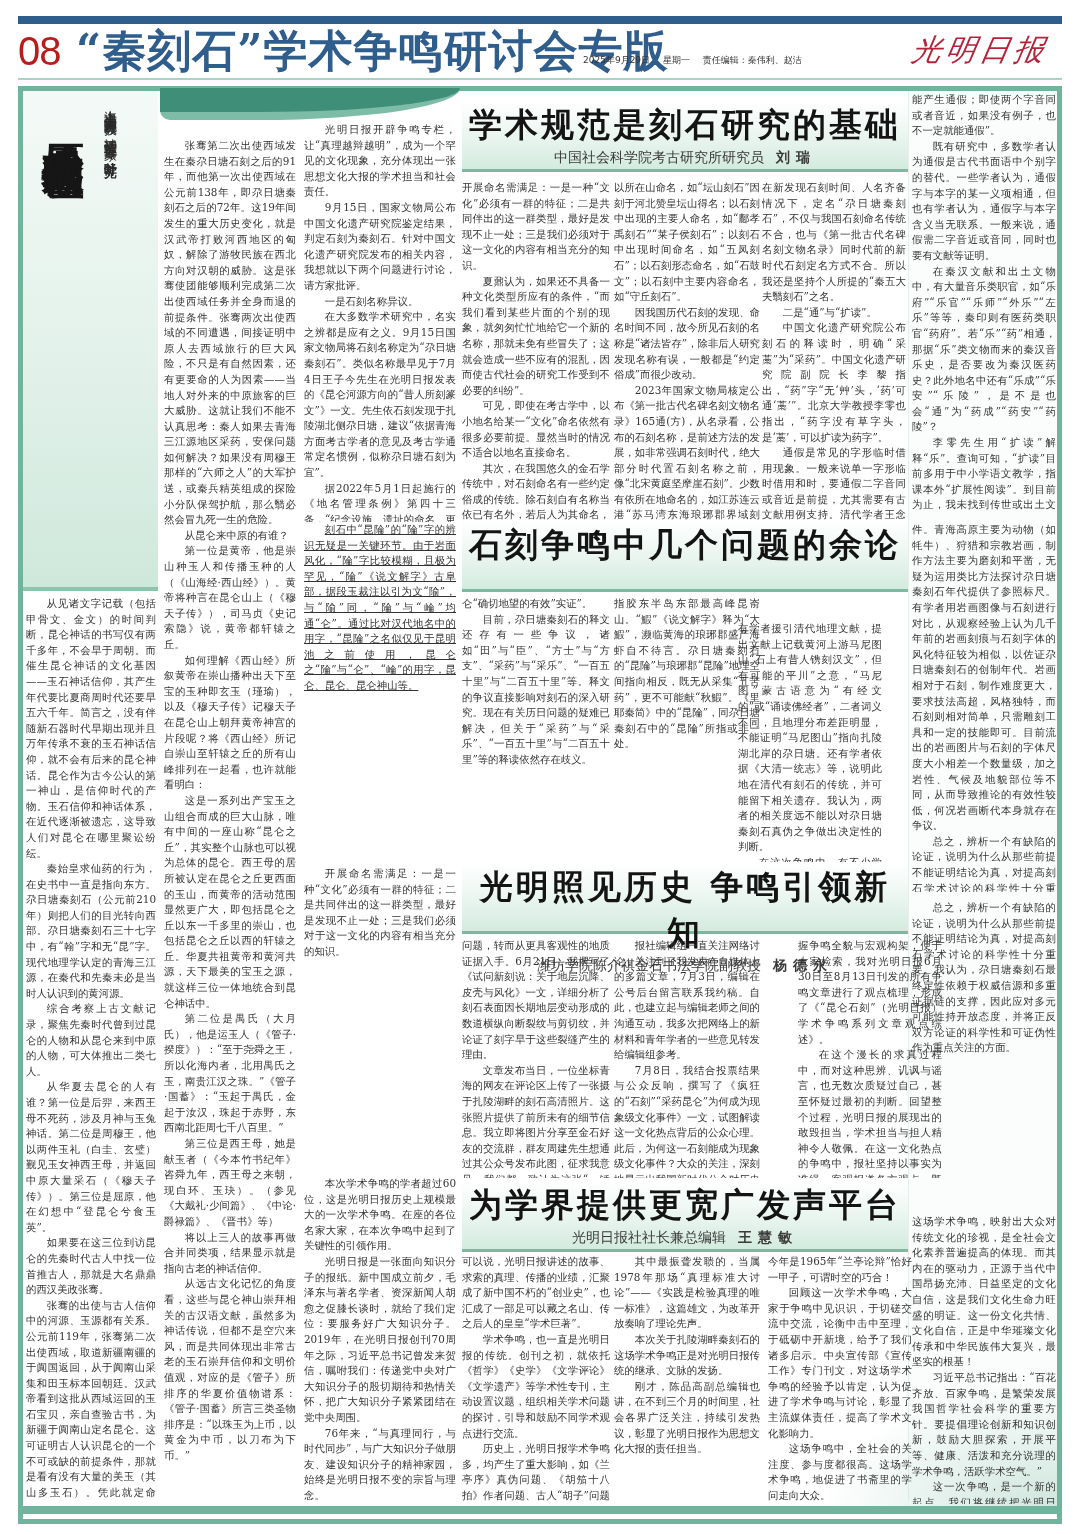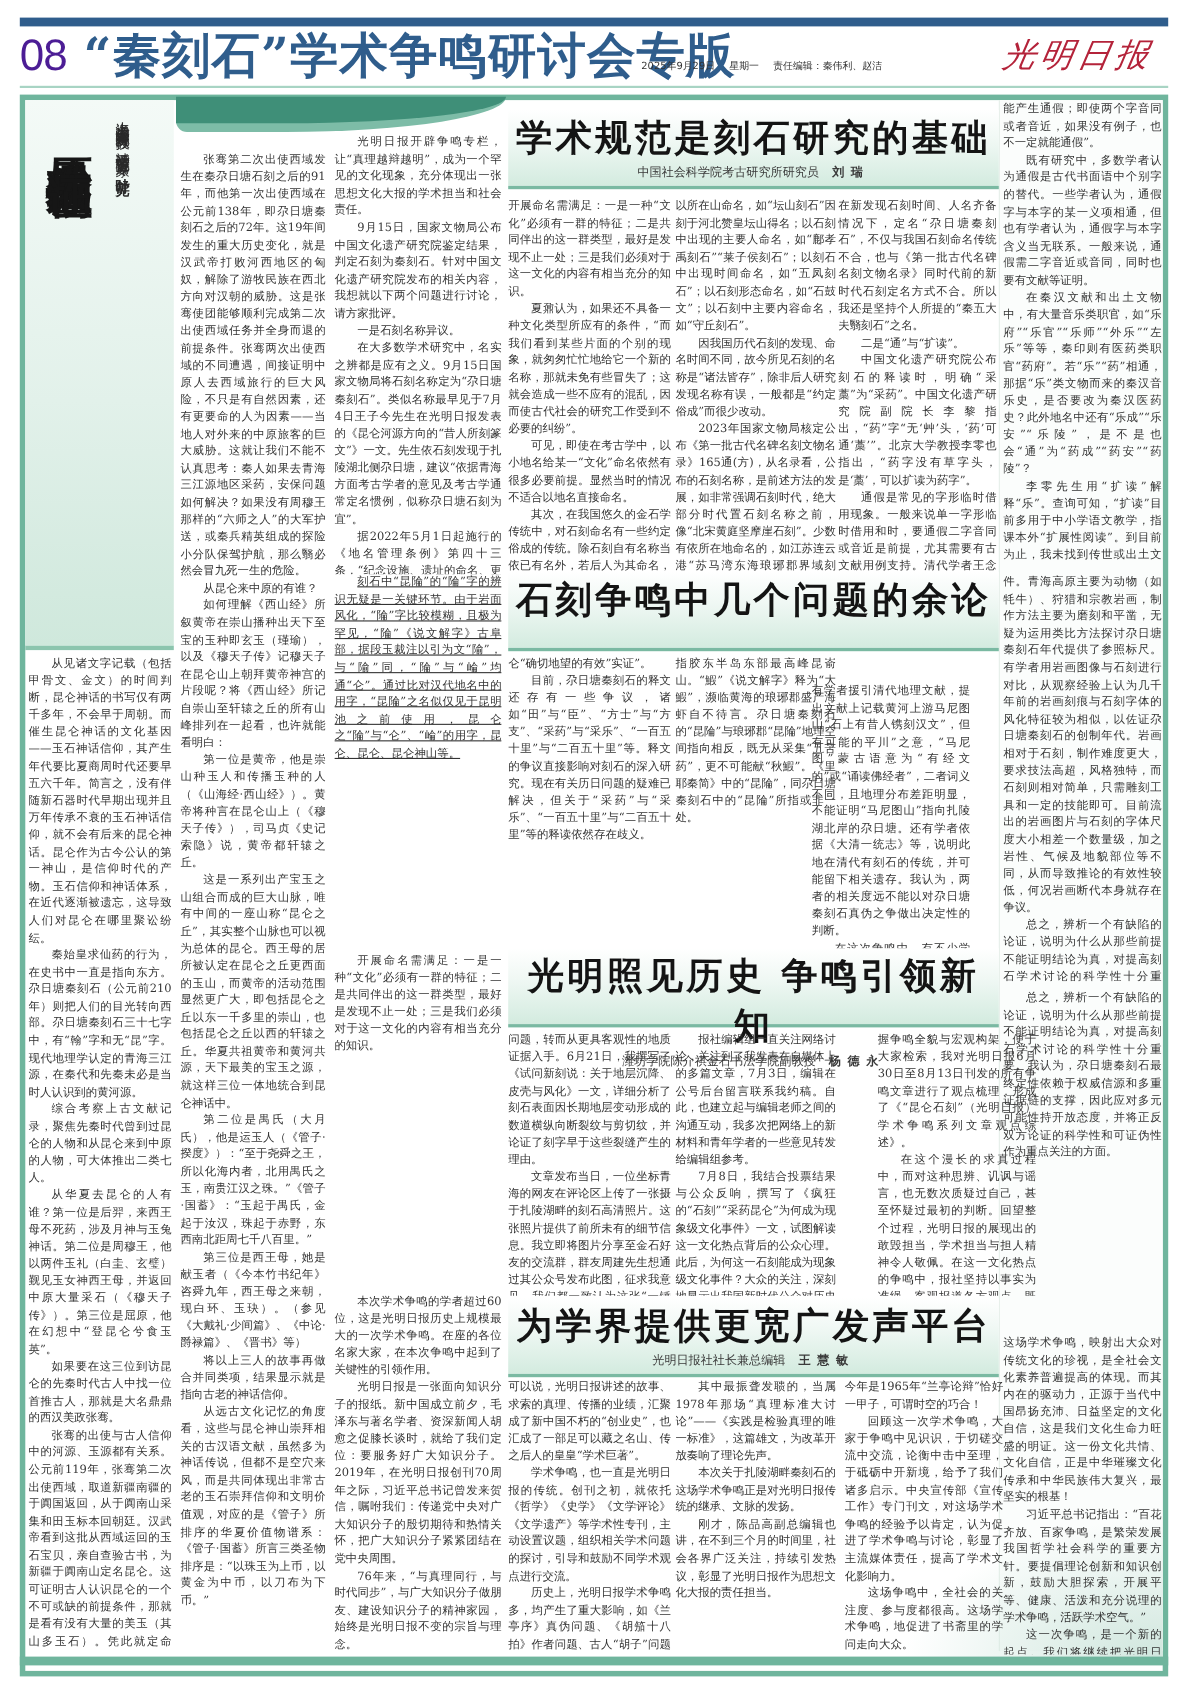--- a/index.html
+++ b/index.html
@@ -2,21 +2,21 @@
 <html><head>
 <meta charset="utf-8">
 <style>
   * { box-sizing: border-box; margin: 0; padding: 0; }
   html, body { width: 1080px; height: 1534px; background: #ffffff; overflow: hidden; }
   body { font-family: "DejaVu Serif", "Liberation Serif", serif; color: #2a2a2a; position: relative; }
 
   
   .top-bar { position: absolute; left: 18px; top: 16px; width: 1044px; height: 8px; background: #2f5d8c; }
   .masthead { position: absolute; left: 18px; top: 28px; width: 1044px; height: 46px; }
-  .page-num { position: absolute; left: 0; top: 0; font-family: "Liberation Sans", sans-serif; font-size: 40px; line-height: 46px; color: #4c1d95; letter-spacing: -1px; }
+  .page-num { position: absolute; left: 0; top: 0; font-family: "Liberation Sans", sans-serif; font-size: 40px; line-height: 46px; color: #b91c1c; letter-spacing: -1px; }
   .section-title { position: absolute; left: 58px; top: 0; font-family: "DejaVu Serif", serif; font-weight: bold; font-size: 44px; line-height: 46px; color: #2f5d8c; letter-spacing: 1px; }
   .meta-line { position: absolute; left: 565px; top: 26px; font-family: "DejaVu Sans", sans-serif; font-size: 9px; color: #333; white-space: nowrap; }
   .meta-line span { margin-right: 10px; }
   .paper-logo { position: absolute; right: 14px; top: 2px; font-family: "DejaVu Serif", serif; font-style: italic; font-size: 30px; color: #b4233a; letter-spacing: 4px; transform: skewX(-10deg); }
   .mast-rule { position: absolute; left: 18px; top: 78px; width: 1044px; height: 2px; background: #a8d4c4; }
 
   
   .frame { position: absolute; left: 18px; top: 86px; width: 1044px; height: 1438px; border: 5px solid #6fb59d; background: #fff; }
   .frame-bottom-band { position: absolute; left: 18px; top: 1506px; width: 1044px; height: 8px; background: #6fb59d; }
 
@@ -31,21 +31,21 @@
   .wave2 { position: absolute; left: 160px; top: 88px; width: 300px; height: 24px; background: #3f8f78; border-bottom-right-radius: 200px 24px; }
 
   
   .col { position: absolute; font-size: 10.4px; line-height: 15.6px; text-align: justify; color: #333; }
   .col p { text-indent: 2em; margin: 0; }
   .col p.noind { text-indent: 0; }
 
   
   .art-head { position: absolute; left: 462px; width: 446px; height: 72px; background: linear-gradient(180deg, #ffffff 0%, #f0f8f4 40%, #d3ebdf 100%); border-bottom: 3px solid #7ab9a2; text-align: center; }
   .art-head .ttl { font-family: "DejaVu Serif", serif; font-weight: bold; font-size: 33px; line-height: 46px; color: #141414; letter-spacing: 3px; margin-top: 2px; }
-  .art-head .by { font-family: "DejaVu Sans", sans-serif; font-size: 11px; line-height: 18px; color: #3a3a3a; }
+  .art-head .by { font-family: "DejaVu Sans", sans-serif; font-size: 14px; line-height: 18px; color: #3a3a3a; }
   .art-head .by b { margin-left: 12px; font-family: "DejaVu Serif", serif; letter-spacing: 6px; }
 
   
   .right-tint { position: absolute; left: 908px; top: 91px; width: 149px; height: 1410px; background: #fbfdfc; border-left: 1px solid #e6efe9; }
 
   .bottom-wash { position: absolute; left: 820px; top: 1380px; width: 237px; height: 130px; background: radial-gradient(ellipse at 100% 100%, #cfe6dd 0%, rgba(207,230,221,0) 70%); }
 </style>
 </head>
 <body>
 
@@ -78,22 +78,22 @@
   <p>从见诸文字记载（包括甲骨文、金文）的时间判断，昆仑神话的书写仅有两千多年，不会早于周朝。而催生昆仑神话的文化基因——玉石神话信仰，其产生年代要比夏商周时代还要早五六千年。简言之，没有伴随新石器时代早期出现并且万年传承不衰的玉石神话信仰，就不会有后来的昆仑神话。昆仑作为古今公认的第一神山，是信仰时代的产物。玉石信仰和神话体系，在近代逐渐被遗忘，这导致人们对昆仑在哪里聚讼纷纭。</p>
   <p>秦始皇求仙药的行为，在史书中一直是指向东方。尕日塘秦刻石（公元前210年）则把人们的目光转向西部。尕日塘秦刻石三十七字中，有“翰”字和无“昆”字。现代地理学认定的青海三江源，在秦代和先秦未必是当时人认识到的黄河源。</p>
   <p>综合考察上古文献记录，聚焦先秦时代曾到过昆仑的人物和从昆仑来到中原的人物，可大体推出二类七人。</p>
   <p>从华夏去昆仑的人有谁？第一位是后羿，来西王母不死药，涉及月神与玉兔神话。第二位是周穆王，他以两件玉礼（白圭、玄璧）觐见玉女神西王母，并返回中原大量采石（《穆天子传》）。第三位是屈原，他在幻想中“登昆仑兮食玉英”。</p>
   <p>如果要在这三位到访昆仑的先秦时代古人中找一位首推古人，那就是大名鼎鼎的西汉美政张骞。</p>
   <p>张骞的出使与古人信仰中的河源、玉源都有关系。公元前119年，张骞第二次出使西域，取道新疆南疆的于阗国返回，从于阗南山采集和田玉标本回朝廷。汉武帝看到这批从西域运回的玉石宝贝，亲自查验古书，为新疆于阗南山定名昆仑。这可证明古人认识昆仑的一个不可或缺的前提条件，那就是看有没有大量的美玉（其山多玉石）。凭此就定命名，古昆仑而非今日的昆仑。</p>
 </div>
 <div class="col" style="left:164px; top:138px; width:132px; height:1365px; overflow:hidden;">
   <p>张骞第二次出使西域发生在秦尕日塘石刻之后的91年，而他第一次出使西域在公元前138年，即尕日塘秦刻石之后的72年。这19年间发生的重大历史变化，就是汉武帝打败河西地区的匈奴，解除了游牧民族在西北方向对汉朝的威胁。这是张骞使团能够顺利完成第二次出使西域任务并全身而退的前提条件。张骞两次出使西域的不同遭遇，间接证明中原人去西域旅行的巨大风险，不只是有自然因素，还有更要命的人为因素——当地人对外来的中原旅客的巨大威胁。这就让我们不能不认真思考：秦人如果去青海三江源地区采药，安保问题如何解决？如果没有周穆王那样的“六师之人”的大军护送，或秦兵精英组成的探险小分队保驾护航，那么翳必然会冒九死一生的危险。</p>
   <p>从昆仑来中原的有谁？</p>
+  <p>第一位是黄帝，他是崇山种玉人和传播玉种的人（《山海经·西山经》）。黄帝将种言在昆仑山上（《穆天子传》），司马贞《史记索隐》说，黄帝都轩辕之丘。</p>
   <p>如何理解《西山经》所叙黄帝在崇山播种出天下至宝的玉种即玄玉（瑾瑜），以及《穆天子传》记穆天子在昆仑山上朝拜黄帝神宫的片段呢？将《西山经》所记自崇山至轩辕之丘的所有山峰排列在一起看，也许就能看明白：</p>
-  <p>第一位是黄帝，他是崇山种玉人和传播玉种的人（《山海经·西山经》）。黄帝将种言在昆仑山上（《穆天子传》），司马贞《史记索隐》说，黄帝都轩辕之丘。</p>
   <p>这是一系列出产宝玉之山组合而成的巨大山脉，唯有中间的一座山称“昆仑之丘”，其实整个山脉也可以视为总体的昆仑。西王母的居所被认定在昆仑之丘更西面的玉山，而黄帝的活动范围显然更广大，即包括昆仑之丘以东一千多里的崇山，也包括昆仑之丘以西的轩辕之丘。华夏共祖黄帝和黄河共源，天下最美的宝玉之源，就这样三位一体地统合到昆仑神话中。</p>
   <p>第二位是禺氏（大月氏），他是运玉人（《管子·揆度》）：“至于尧舜之王，所以化海内者，北用禺氏之玉，南贵江汉之珠。”《管子·国蓄》：“玉起于禺氏，金起于汝汉，珠起于赤野，东西南北距周七千八百里。”</p>
   <p>第三位是西王母，她是献玉者（《今本竹书纪年》咨舜九年，西王母之来朝，现白环、玉玦）。（参见《大戴礼·少间篇》、《中论·爵禄篇》、《晋书》等）</p>
   <p>将以上三人的故事再做合并同类项，结果显示就是指向古老的神话信仰。</p>
   <p>从远古文化记忆的角度看，这些与昆仑神山崇拜相关的古汉语文献，虽然多为神话传说，但都不是空穴来风，而是共同体现出非常古老的玉石崇拜信仰和文明价值观，对应的是《管子》所排序的华夏价值物谱系：《管子·国蓄》所言三类圣物排序是：“以珠玉为上币，以黄金为中币，以刀布为下币。”</p>
 
 </div>
 
 <div class="col" style="left:304px; top:122px; width:152px; height:400px; overflow:hidden;">
   <p>光明日报开辟争鸣专栏，让“真理越辩越明”，成为一个罕见的文化现象，充分体现出一张思想文化大报的学术担当和社会责任。</p>

